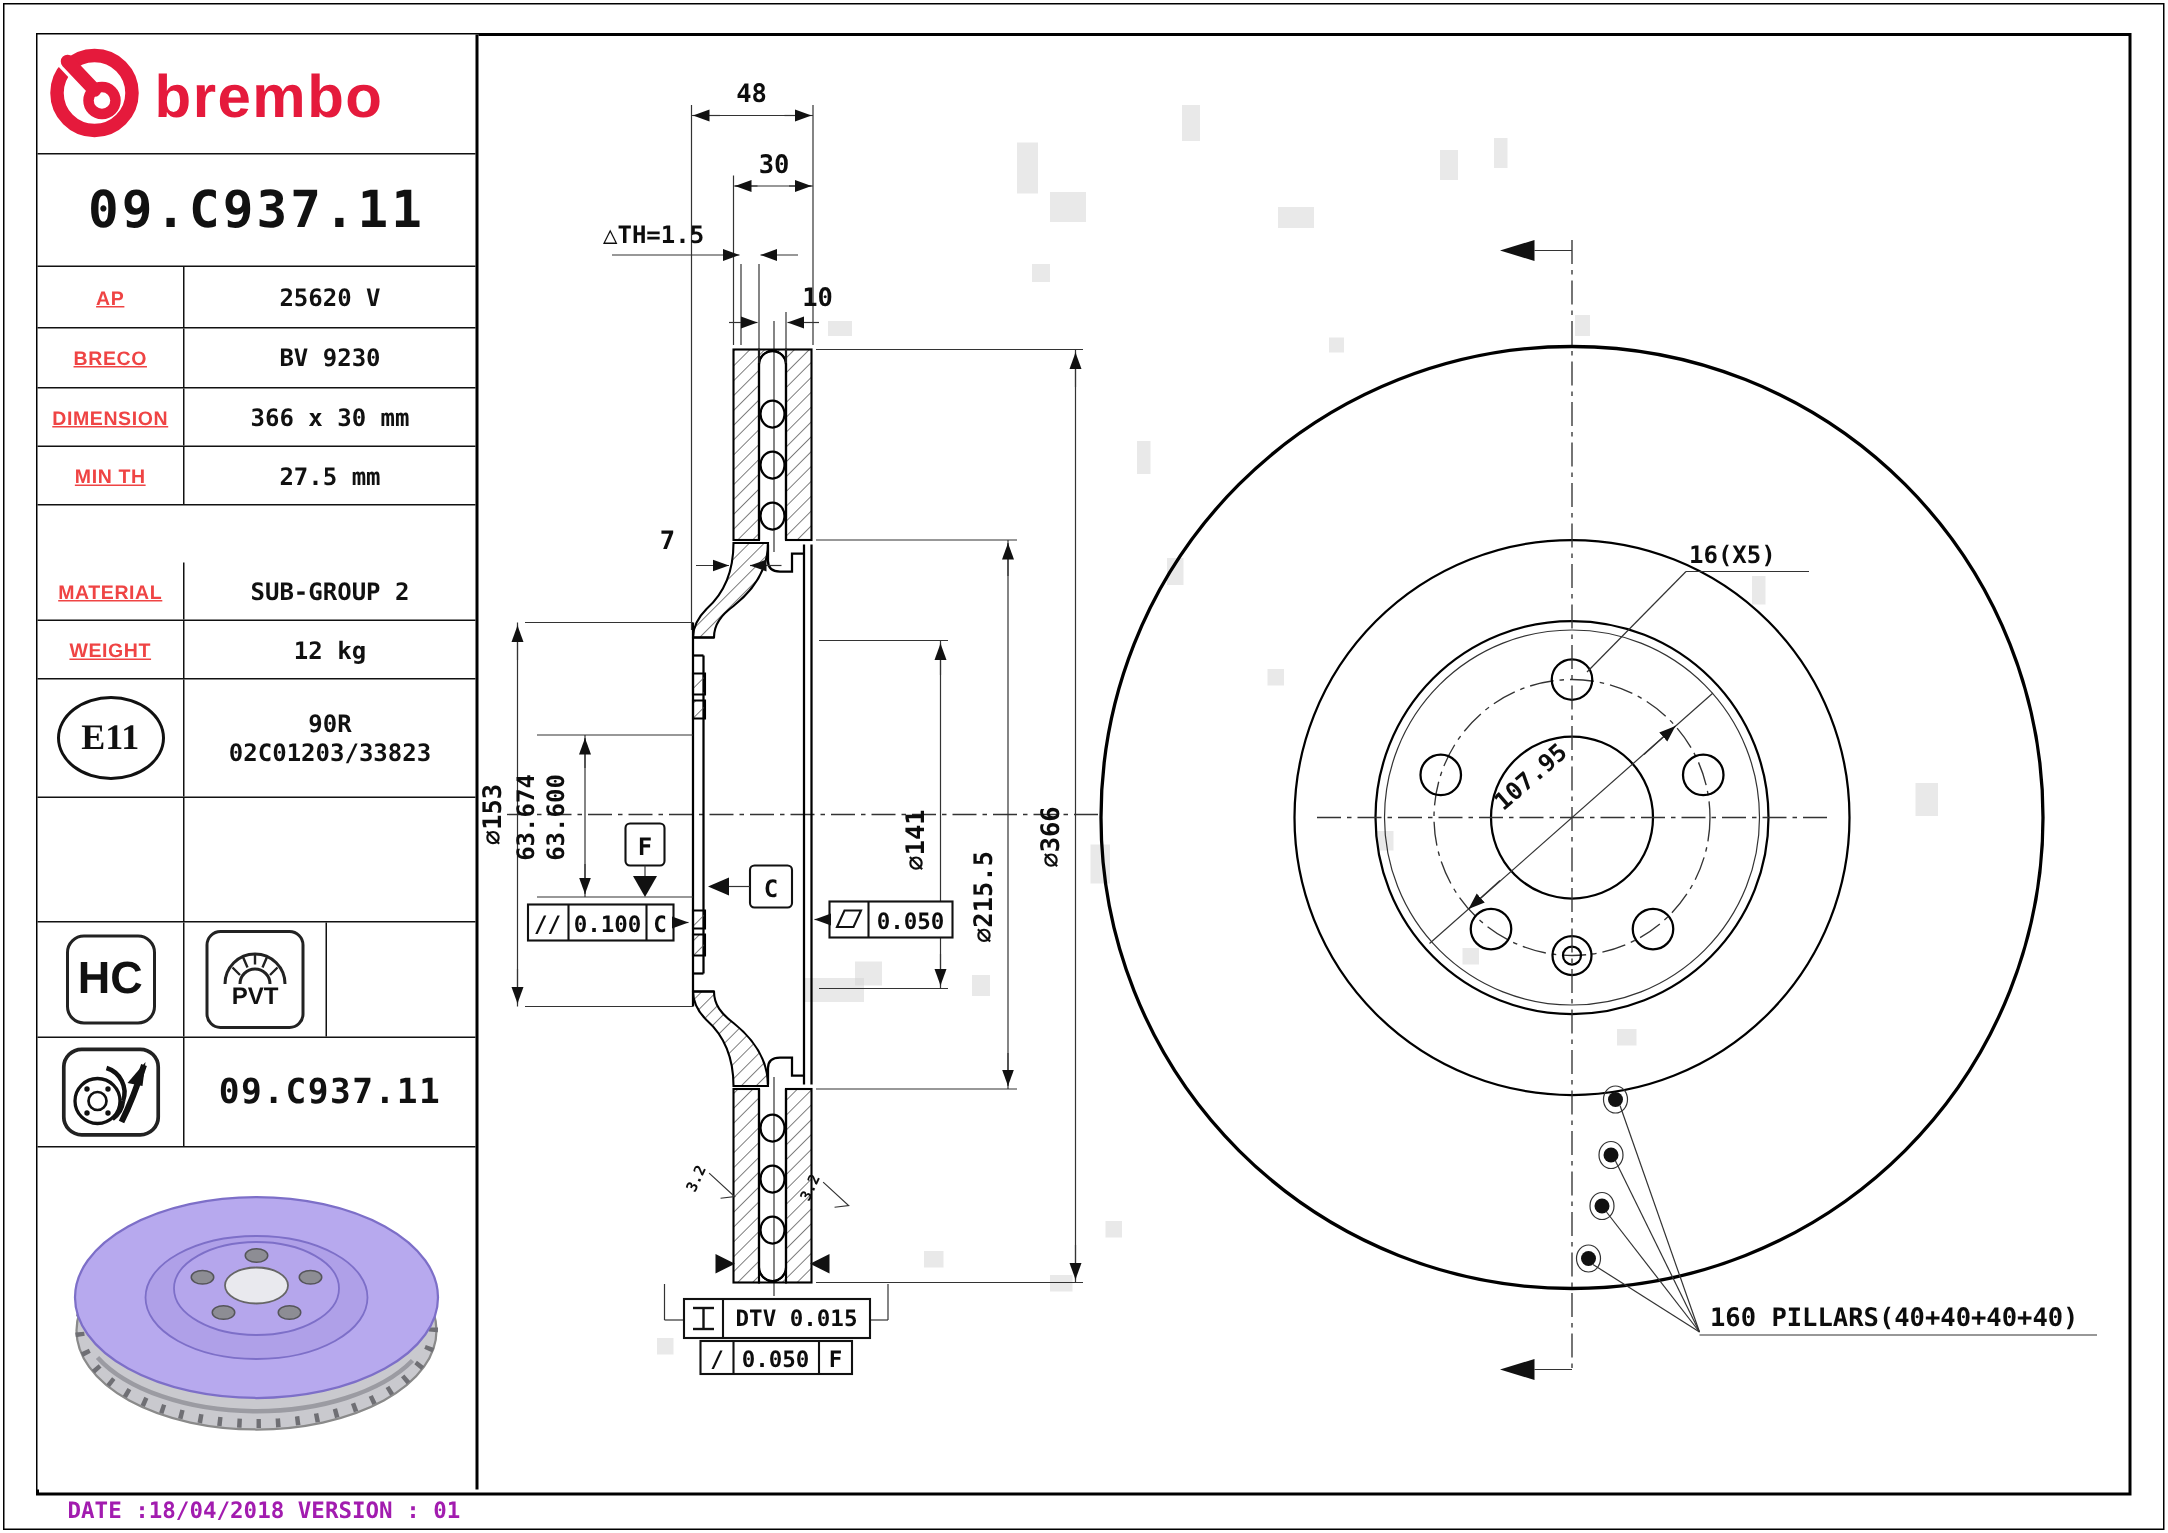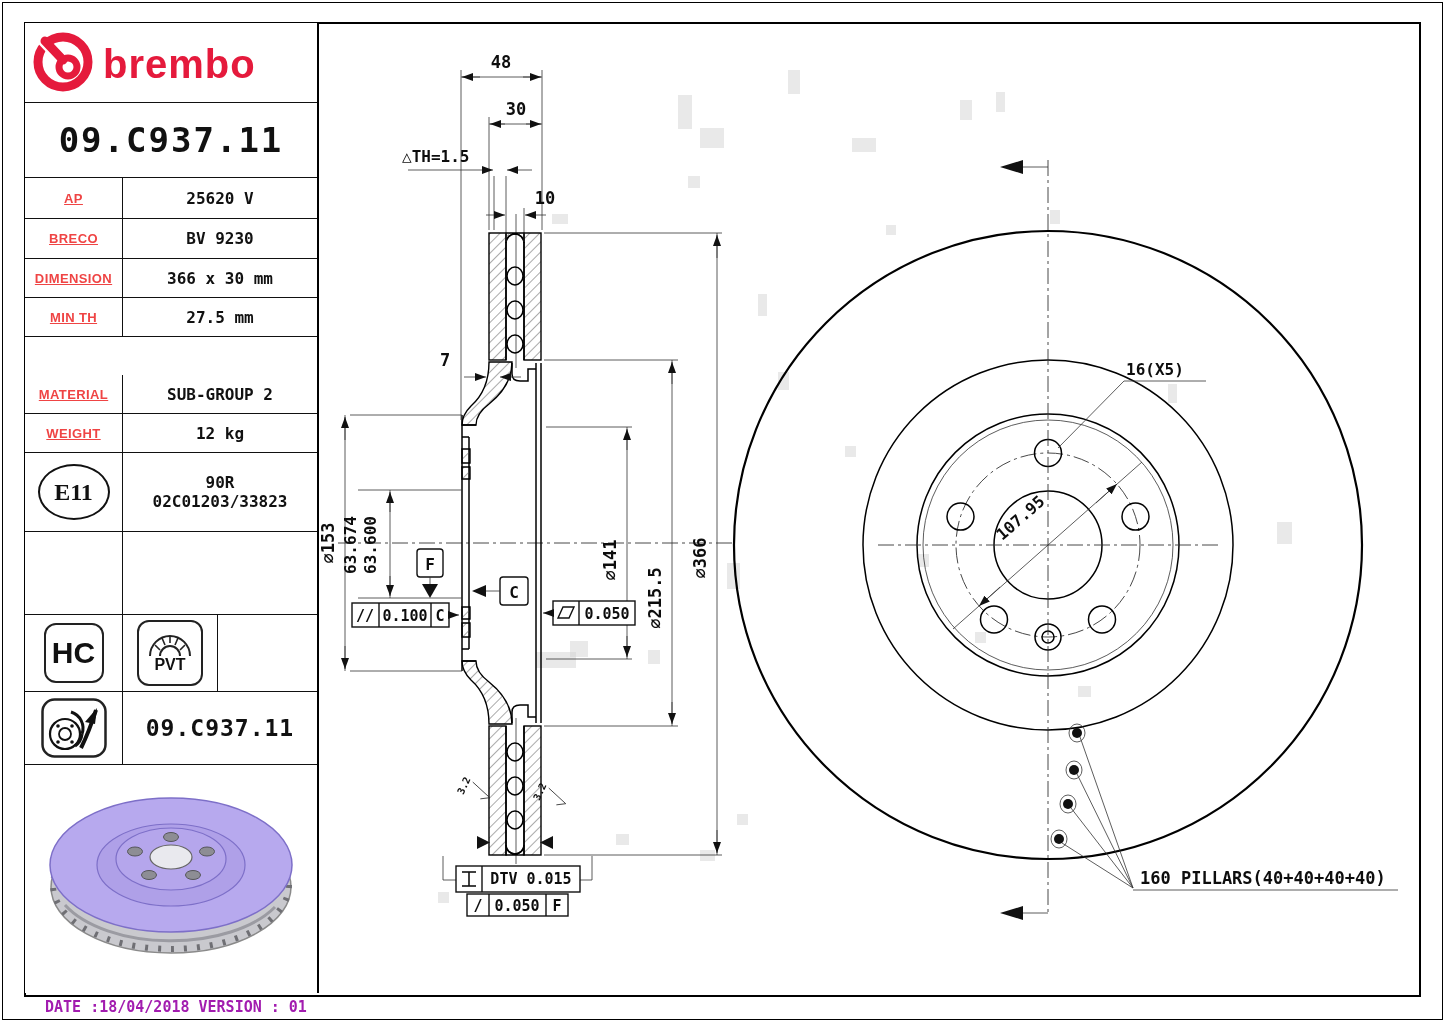--- a/index.html
+++ b/index.html
@@ -12,21 +12,21 @@
   .pcell{position:absolute;top:0;height:100%;box-sizing:border-box;display:flex;align-items:center;justify-content:center;}
   .lbl{font:bold 13px "Liberation Sans",sans-serif;letter-spacing:.4px;color:#ef4444;text-decoration:underline;}
   .val{font:bold 16px "DejaVu Sans Mono",monospace;color:#111;white-space:pre;}
   .divr{border-right:1.5px solid #111;}
   #partnum-big{font:bold 34px "DejaVu Sans Mono",monospace;letter-spacing:2px;color:#111;}
   #partnum-small{font:bold 23px "DejaVu Sans Mono",monospace;letter-spacing:1px;color:#111;}
   #e11-oval{width:68px;height:52px;border:2.5px solid #111;border-radius:50%;display:flex;align-items:center;justify-content:center;
             font:bold 24px "Liberation Serif",serif;color:#111;}
   .badge-sq{border:2.5px solid #222;border-radius:12px;display:flex;flex-direction:column;align-items:center;justify-content:center;}
   #hc-badge{width:56px;height:56px;font:bold 30px "Liberation Sans",sans-serif;color:#111;}
-  #pvt-badge{width:62px;height:62px;}
+  #pvt-badge{width:62px;height:62px;border-radius:10px;}
   #pvt-badge span{font:bold 16px "Liberation Sans",sans-serif;margin-top:-2px;color:#111;}
   #date-strip{position:absolute;left:45px;top:998px;font:bold 15px "DejaVu Sans Mono",monospace;color:#a21caf;white-space:pre;}
   #drawing-svg{position:absolute;left:0;top:0;}
   #drawing-svg text{font-family:"DejaVu Sans Mono","DejaVu Sans",monospace;font-weight:bold;fill:#0d0d0d;}
   .t17{font-size:17px}.t16{font-size:16px}.t15{font-size:15px}.t10{font-size:10px}
   .thin{stroke:#333;stroke-width:.8;fill:none}
   .med{stroke:#000;stroke-width:1.5;fill:none}
   .thick{stroke:#000;stroke-width:2.2;fill:none}
   .cl{stroke:#333;stroke-width:.9;fill:none;stroke-dasharray:16 4 3 4}
   .hatched{fill:url(#h);stroke:#000;stroke-width:1.4}

